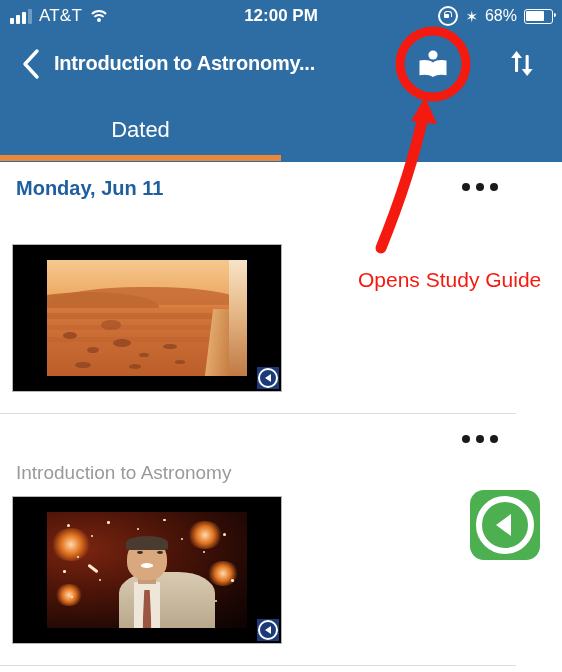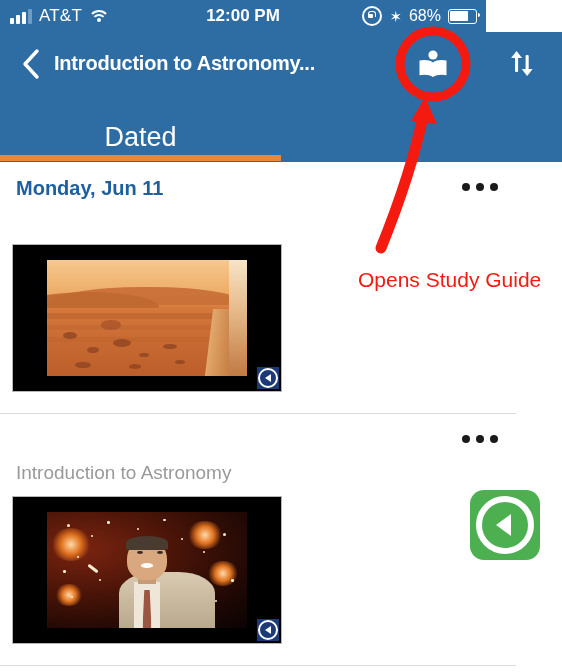--- a/index.html
+++ b/index.html
@@ -5,21 +5,21 @@
   html,body{margin:0;padding:0;}
   body{
     width:562px;height:672px;overflow:hidden;
     font-family:"Liberation Sans","DejaVu Sans",sans-serif;
     background:#ffffff;position:relative;
   }
   .phone{position:absolute;inset:0;}
 
   
   .statusbar{
-    position:absolute;left:0;top:0;width:486px;height:32px;
+    position:absolute;left:0;top:0;width:562px;height:32px;
     background:#2E6CA4;color:#ffffff;
     display:flex;align-items:center;
   }
   .sb-left{position:absolute;left:10px;top:0;height:32px;display:flex;align-items:center;gap:7px;}
   .bars{display:flex;align-items:flex-end;gap:2px;height:15px;}
   .bars i{display:block;width:4px;background:#ffffff;border-radius:1px;}
   .bars i:nth-child(1){height:6px;}
   .bars i:nth-child(2){height:9px;}
   .bars i:nth-child(3){height:12px;}
   .bars i:nth-child(4){height:15px;background:#6f9cc4;}
@@ -55,22 +55,22 @@
   .back svg{display:block;}
   .nav-title{position:absolute;left:54px;top:0;height:63px;display:flex;align-items:center;
     color:#ffffff;font-size:20px;font-weight:bold;letter-spacing:-.2px;white-space:nowrap;}
   .book-btn{position:absolute;left:410px;top:42px;width:46px;height:46px;
     display:flex;align-items:center;justify-content:center;cursor:pointer;}
   .sort-btn{position:absolute;left:500px;top:42px;width:44px;height:44px;
     display:flex;align-items:center;justify-content:center;cursor:pointer;}
 
   
   .tabs{position:absolute;left:0;top:95px;width:562px;height:67px;background:#2E6CA4;}
-  .tab{position:absolute;top:12px;height:61px;width:281px;display:flex;align-items:center;
-    justify-content:center;color:#ffffff;font-size:27px;cursor:pointer;}
+  .tab{position:absolute;top:4px;height:61px;width:281px;display:flex;align-items:center;
+    justify-content:center;color:#ffffff;font-size:22px;cursor:pointer;}
   .tab.t1{left:0;}
   .tab.t2{left:281px;}
   .tab-underline{position:absolute;left:0;top:155px;width:281px;height:6px;background:#E8883A;}
 
   
   .list{position:absolute;left:0;top:162px;width:562px;bottom:0;background:#ffffff;overflow:hidden;}
   .card{position:relative;width:516px;box-sizing:border-box;border-bottom:1px solid #dcdcdc;padding:14px 0 12px 0;}
   .card-date{position:absolute;left:16px;top:15px;color:#1F5FA0;font-size:20px;font-weight:bold;}
   .card-sub{position:absolute;left:16px;top:48px;color:#9a9a9a;font-size:19px;}
   .dots{position:absolute;right:18px;top:16px;display:flex;gap:6px;align-items:center;

